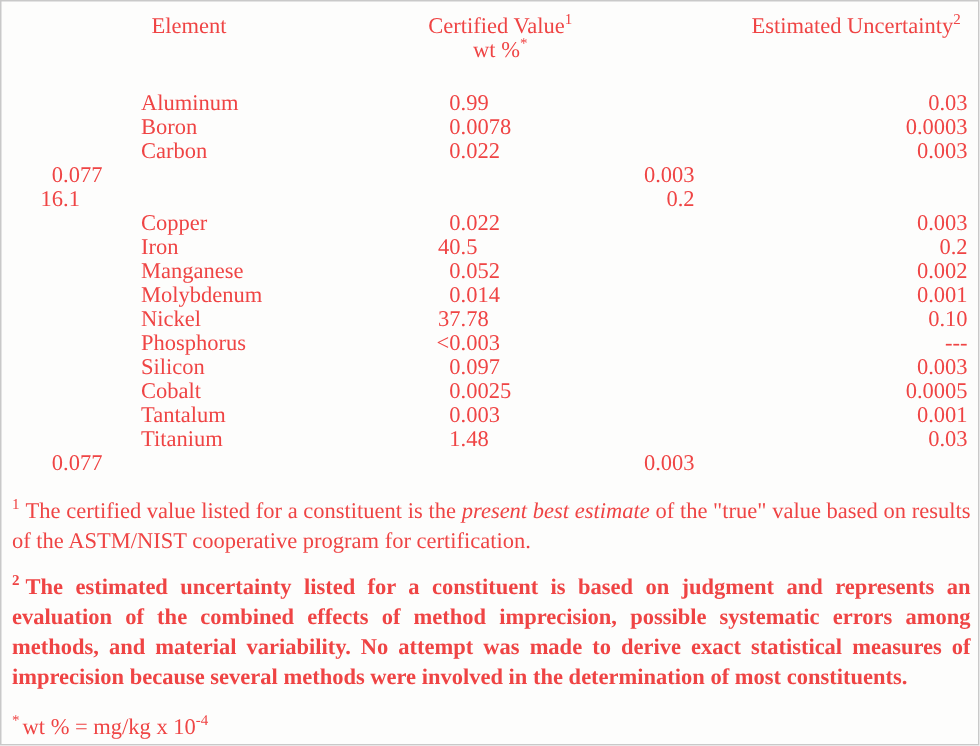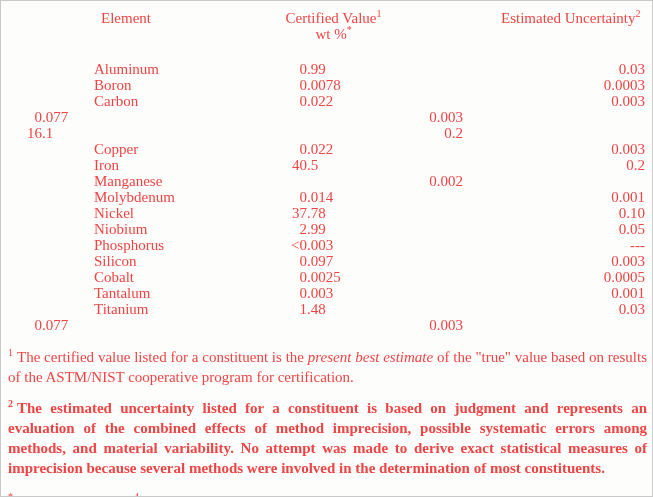--- a/index.html
+++ b/index.html
@@ -96,36 +96,32 @@
         <div class="cell-cv"><span class="cv-int">0</span><span class="cv-frac">.022</span></div>
         <div class="cell-un">0.003</div>
       </div>
       <div class="row">
         <div class="cell-el">Iron</div>
         <div class="cell-cv"><span class="cv-int">40</span><span class="cv-frac">.5</span></div>
         <div class="cell-un">0.2</div>
       </div>
       <div class="row">
         <div class="cell-el">Manganese</div>
+        <div class="cell-cv"><span class="cv-int">0</span><span class="cv-frac">.052</span></div>
         <div class="cell-un">0.002</div>
       </div>
       <div class="row">
         <div class="cell-el">Molybdenum</div>
         <div class="cell-cv"><span class="cv-int">0</span><span class="cv-frac">.014</span></div>
         <div class="cell-un">0.001</div>
       </div>
       <div class="row">
         <div class="cell-el">Nickel</div>
         <div class="cell-cv"><span class="cv-int">37</span><span class="cv-frac">.78</span></div>
         <div class="cell-un">0.10</div>
-      </div>
-      <div class="row">
-        <div class="cell-el">Niobium</div>
-        <div class="cell-cv"><span class="cv-int">2</span><span class="cv-frac">.99</span></div>
-        <div class="cell-un">0.05</div>
       </div>
       <div class="row">
         <div class="cell-el">Phosphorus</div>
         <div class="cell-cv"><span class="cv-int">&lt;0</span><span class="cv-frac">.003</span></div>
         <div class="cell-un dash">---</div>
       </div>
       <div class="row">
         <div class="cell-el">Silicon</div>
         <div class="cell-cv"><span class="cv-int">0</span><span class="cv-frac">.097</span></div>
         <div class="cell-un">0.003</div>

